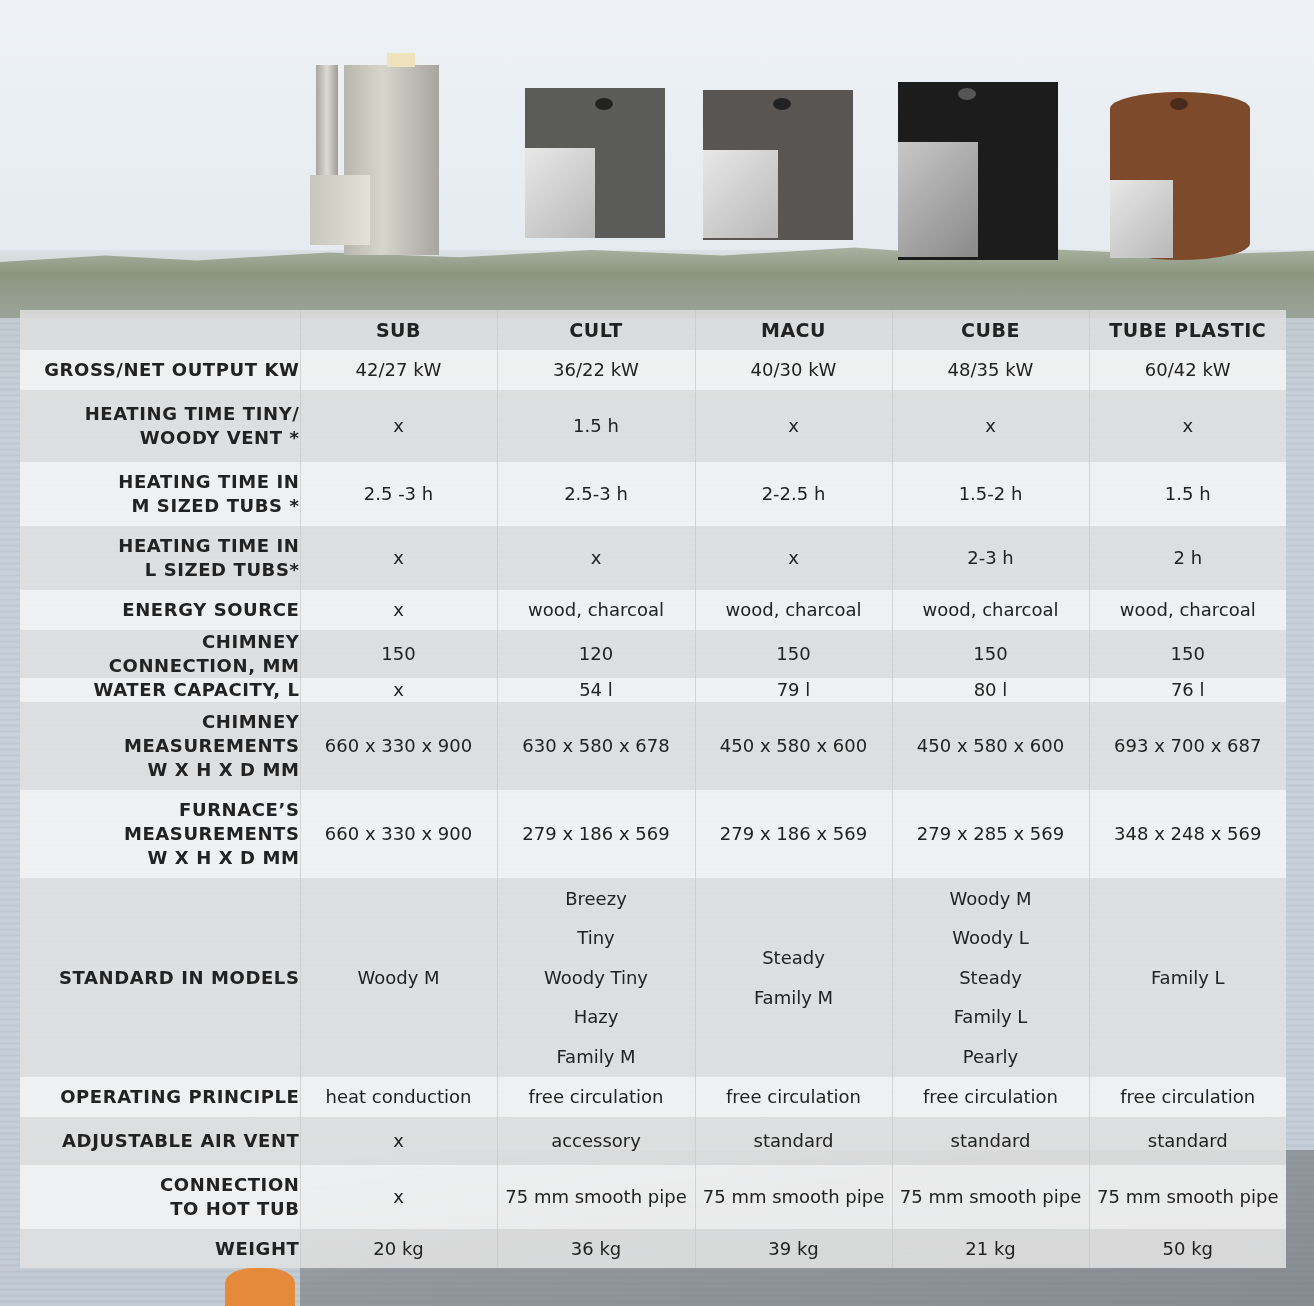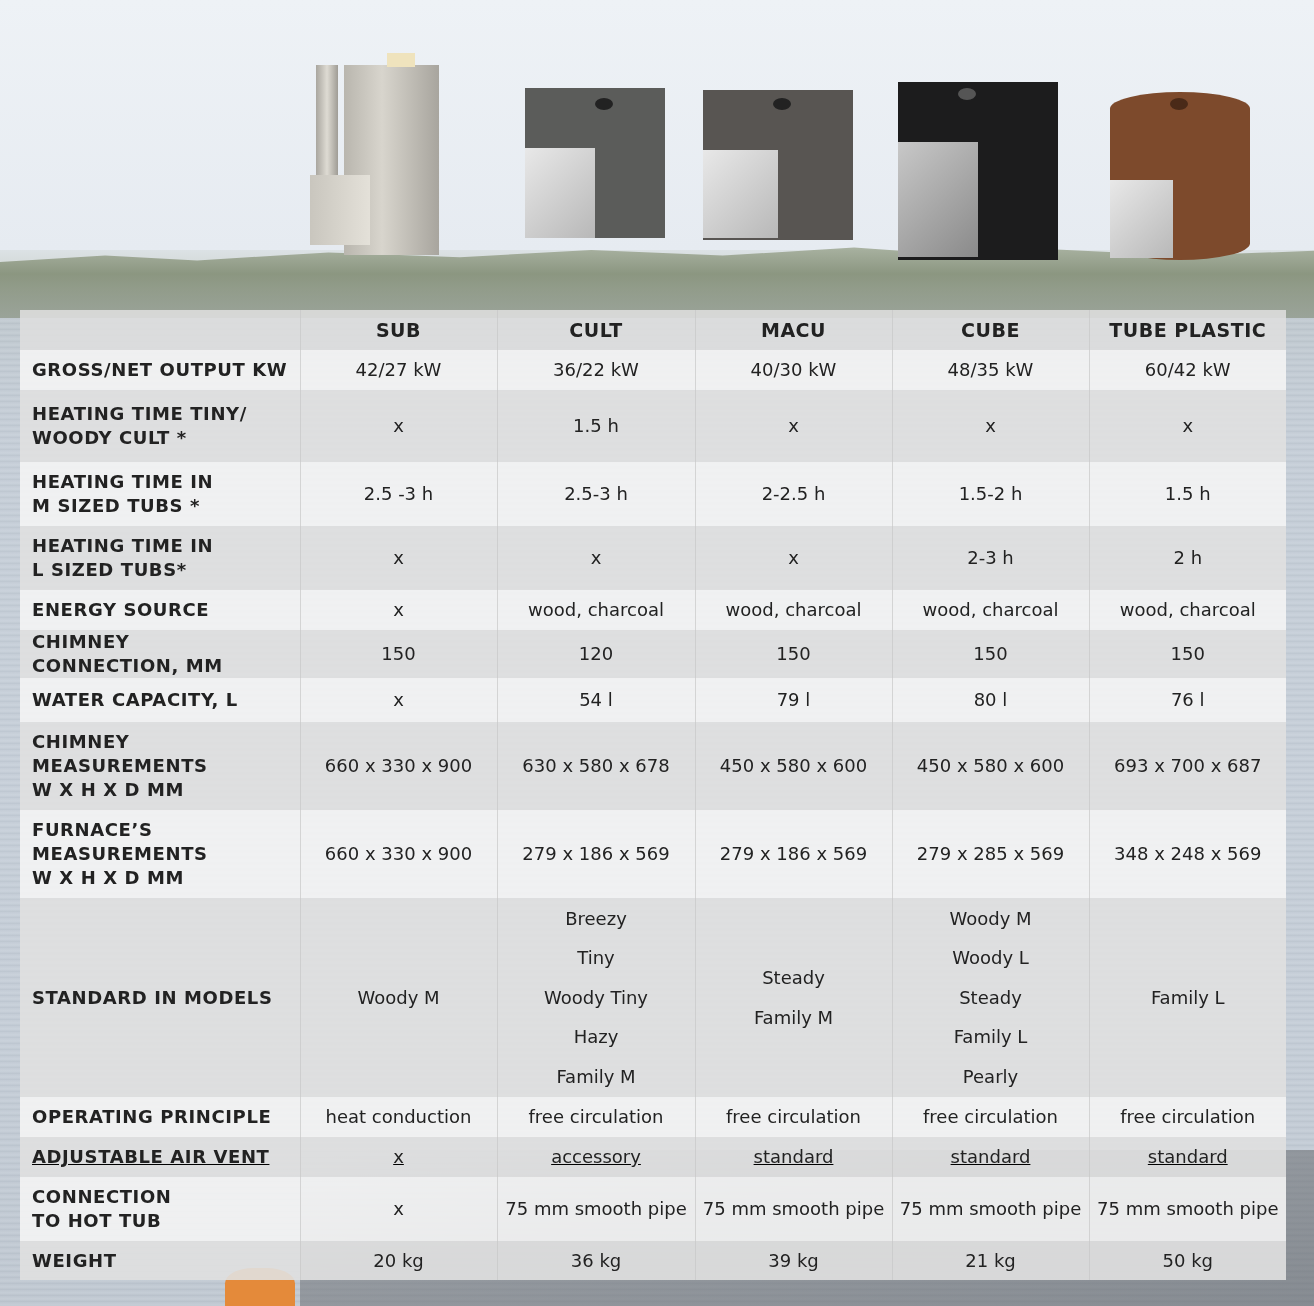--- a/index.html
+++ b/index.html
@@ -32,21 +32,21 @@
   .p-cult { left:525px; top:88px; width:140px; height:150px; background:#5b5c5a; }
   .p-macu { left:703px; top:90px; width:150px; height:150px; background:#585552; }
   .p-cube { left:898px; top:82px; width:160px; height:178px; background:#1c1c1d; }
   .p-tube { left:1110px; top:92px; width:140px; height:168px; background:#7d4a2c; border-radius:50% / 10%; }
 
   .table-wrap { position:absolute; left:20px; top:310px; width:1266px; }
   table { border-collapse: collapse; width:1266px; table-layout:fixed; }
   td, th { border-right: 1px solid rgba(200,200,200,.7); padding:0; color:#222; text-align:center; vertical-align:middle; }
   td:last-child, th:last-child { border-right:none; }
   th { font-weight:bold; font-size:19px; letter-spacing:0.5px; height:40px; background: rgba(222,222,222,.88); }
-  td.lbl { text-align:left; padding-left:12px; font-weight:bold; font-size:18px; letter-spacing:0.6px; line-height:24px; }
+  td.lbl { text-align:right; padding-left:12px; font-weight:bold; font-size:18px; letter-spacing:0.6px; line-height:24px; }
   td.val { font-size:18px; line-height:20px; }
   tr.light td { background: rgba(244,244,244,.90); }
   tr.dark td { background: rgba(224,224,224,.90); }
   .models div { line-height:39.6px; }
 </style>
 </head>
 <body>
 
 <div class="sky"></div>
 <div class="forest"></div>
@@ -106,21 +106,21 @@
           </td>
           <td class="val">42/27 kW</td>
           <td class="val">36/22 kW</td>
           <td class="val">40/30 kW</td>
           <td class="val">48/35 kW</td>
           <td class="val">60/42 kW</td>
         </tr>
         <tr class="dark" style="height: 72px;">
           <td class="lbl">
             <div>HEATING TIME TINY/</div>
-            <div>WOODY CULT *</div>
+            <div>WOODY VENT *</div>
           </td>
           <td class="val">x</td>
           <td class="val">1.5 h</td>
           <td class="val">x</td>
           <td class="val">x</td>
           <td class="val">x</td>
         </tr>
         <tr class="light" style="height: 64px;">
           <td class="lbl">
             <div>HEATING TIME IN</div>
@@ -157,21 +157,21 @@
           <td class="lbl">
             <div>CHIMNEY</div>
             <div>CONNECTION, MM</div>
           </td>
           <td class="val">150</td>
           <td class="val">120</td>
           <td class="val">150</td>
           <td class="val">150</td>
           <td class="val">150</td>
         </tr>
-        <tr class="light" style="height: 44px;">
+        <tr class="light" style="height: 24px;">
           <td class="lbl">
             <div>WATER CAPACITY, L</div>
           </td>
           <td class="val">x</td>
           <td class="val">54 l</td>
           <td class="val">79 l</td>
           <td class="val">80 l</td>
           <td class="val">76 l</td>
         </tr>
         <tr class="dark" style="height: 88px;">
@@ -230,21 +230,21 @@
         <tr class="light" style="height: 40px;">
           <td class="lbl">
             <div>OPERATING PRINCIPLE</div>
           </td>
           <td class="val">heat conduction</td>
           <td class="val">free circulation</td>
           <td class="val">free circulation</td>
           <td class="val">free circulation</td>
           <td class="val">free circulation</td>
         </tr>
-        <tr class="dark" style="height: 40px; text-decoration: underline;">
+        <tr class="dark" style="height: 48px;">
           <td class="lbl">
             <div>ADJUSTABLE AIR VENT</div>
           </td>
           <td class="val">x</td>
           <td class="val">accessory</td>
           <td class="val">standard</td>
           <td class="val">standard</td>
           <td class="val">standard</td>
         </tr>
         <tr class="light" style="height: 64px;">

